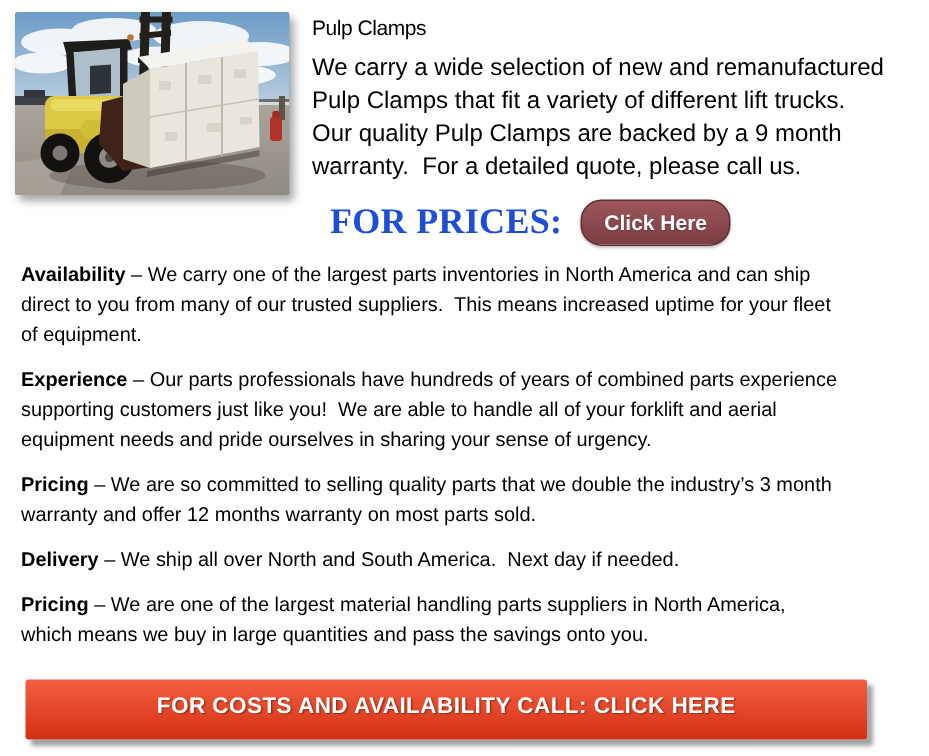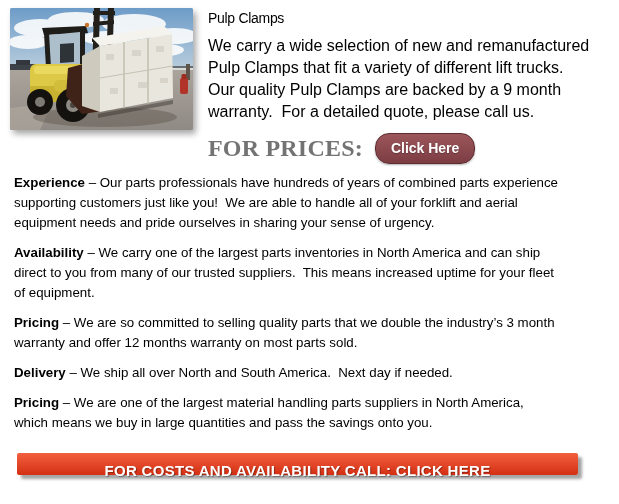--- a/index.html
+++ b/index.html
@@ -53,22 +53,23 @@
   }
   .prices-row {
     margin-top: 10px;
     display: flex;
     align-items: center;
   }
   .prices-label {
     font-family: "Liberation Serif", serif;
     font-weight: bold;
     font-size: 24px;
-    color: #737373;
+    color: #1d4ed8;
     letter-spacing: 0.2px;
+    margin-left: 12px;
   }
   .click-here-btn {
     margin-left: 12px;
     display: inline-block;
     padding: 6px 15px 7px 15px;
     font-family: "Liberation Sans", sans-serif;
     font-size: 14px;
     font-weight: bold;
     color: #ffffff;
     background: linear-gradient(#9b565b, #7c3d42);
@@ -91,21 +92,21 @@
     margin-bottom: 10px;
     white-space: pre-wrap;
     color: #000000;
   }
   .feature b { font-weight: bold; }
 
   
   .banner {
     position: absolute;
     left: 17px; top: 453px;
-    width: 561px; height: 22px;
+    width: 561px; height: 40px;
     background: linear-gradient(#f2603f, #d42f13);
     border-radius: 2px;
     box-shadow: 4px 4px 3px rgba(115,115,115,0.65);
     text-align: center;
     line-height: 36px;
     font-size: 15px;
     font-weight: bold;
     color: #ffffff;
     letter-spacing: 0.3px;
     text-shadow: 1px 1px 1px rgba(0,0,0,0.35);
@@ -206,26 +207,26 @@
 Pulp Clamps that fit a variety of different lift trucks.
 Our quality Pulp Clamps are backed by a 9 month
 warranty.  For a detailed quote, please call us.</p>
     <div class="prices-row">
       <span class="prices-label">FOR PRICES:</span>
       <button class="click-here-btn">Click Here</button>
     </div>
   </div>
 
   <div class="features">
+    <p class="feature"><b>Availability</b><span> – We carry one of the largest parts inventories in North America and can ship
+direct to you from many of our trusted suppliers.  This means increased uptime for your fleet
+of equipment.</span></p>
     <p class="feature"><b>Experience</b><span> – Our parts professionals have hundreds of years of combined parts experience
 supporting customers just like you!  We are able to handle all of your forklift and aerial
 equipment needs and pride ourselves in sharing your sense of urgency.</span></p>
-    <p class="feature"><b>Availability</b><span> – We carry one of the largest parts inventories in North America and can ship
-direct to you from many of our trusted suppliers.  This means increased uptime for your fleet
-of equipment.</span></p>
     <p class="feature"><b>Pricing</b><span> – We are so committed to selling quality parts that we double the industry’s 3 month
 warranty and offer 12 months warranty on most parts sold.</span></p>
     <p class="feature"><b>Delivery</b><span> – We ship all over North and South America.  Next day if needed.</span></p>
     <p class="feature"><b>Pricing</b><span> – We are one of the largest material handling parts suppliers in North America,
 which means we buy in large quantities and pass the savings onto you.</span></p>
   </div>
 
   <div class="banner">FOR COSTS AND AVAILABILITY CALL: CLICK HERE</div>
 
 </div>

